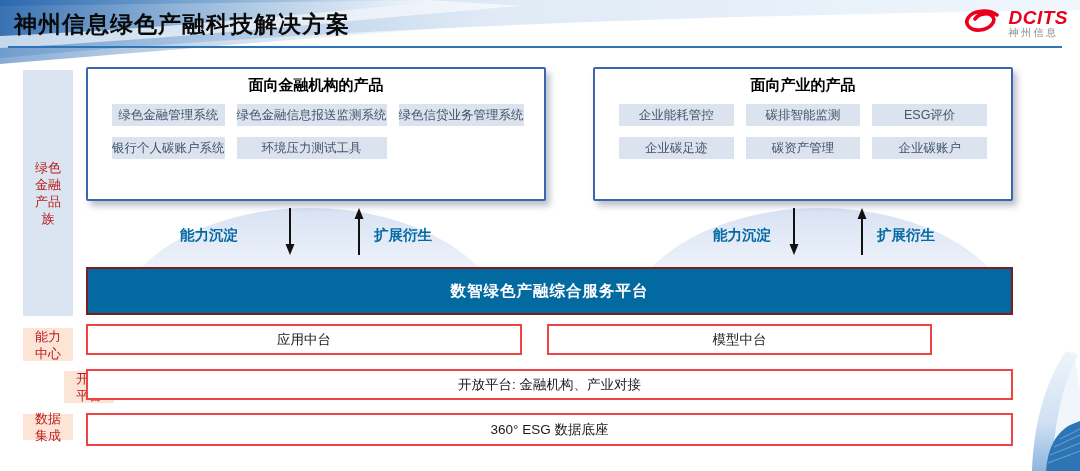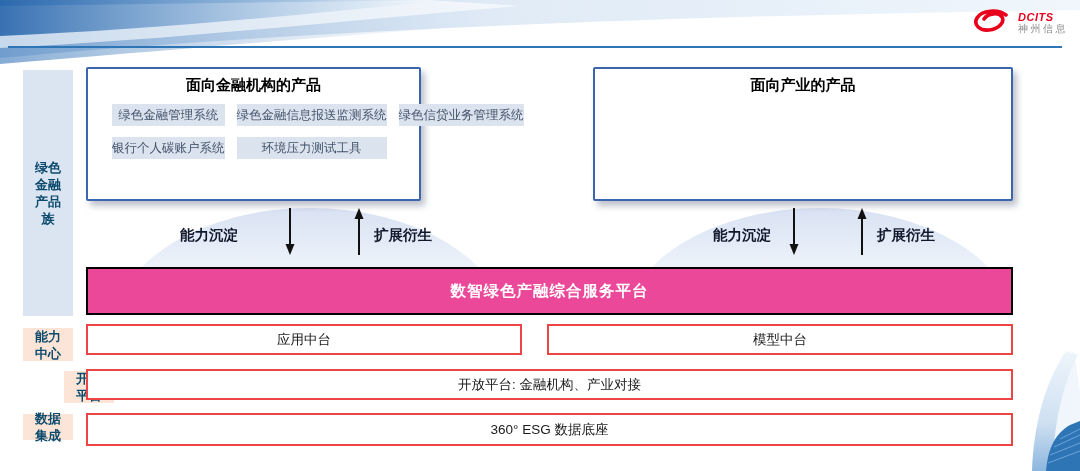--- a/index.html
+++ b/index.html
@@ -9,68 +9,68 @@
   }
   
   .top-ribbon{position:absolute;top:0;left:0;z-index:0;}
   .page-title{
     position:absolute;left:14px;top:9px;z-index:3;
     font-size:23px;font-weight:bold;color:#0a0a0a;letter-spacing:1px;
   }
   .title-underline{position:absolute;left:8px;top:46px;width:1054px;height:2px;background:#2e75b6;z-index:3;}
   .logo{position:absolute;right:12px;top:8px;z-index:3;display:flex;align-items:center;gap:4px;}
   .logo-texts{display:flex;flex-direction:column;line-height:1.05;}
-  .logo-brand{color:#e8001c;font-weight:bold;font-style:italic;font-size:11px;letter-spacing:.5px;}
+  .logo-brand{color:#e8001c;font-weight:bold;font-style:italic;font-size:19px;letter-spacing:.5px;}
   .logo-brand-cn{color:#8a8a8a;font-size:10px;letter-spacing:2.5px;}
   
   .side-label{
     position:absolute;left:23px;width:50px;display:flex;align-items:center;justify-content:center;
-    font-weight:bold;color:#0c4a6e;font-size:13px;line-height:17px;text-align:center;z-index:2;
+    font-weight:normal;color:#b91c1c;font-size:13px;line-height:17px;text-align:center;z-index:2;
   }
   .side-label .wrap2{width:2em;word-break:break-all;display:block;}
   .side-family{top:70px;height:246px;background:#dbe5f1;}
   .side-peach{background:#fce4d6;}
   .side-cap{top:328px;height:33px;}
   .side-open{top:371px;height:32px;margin-left:41px;}
   .side-data{top:414px;height:26px;justify-content:center;}
   
   .product-box{
     position:absolute;top:67px;height:134px;background:#fff;border:2px solid #3b66ad;border-radius:2px;
     box-shadow:4px 5px 6px rgba(110,120,140,.45);z-index:2;box-sizing:border-box;
   }
-  .box-fin{left:86px;width:335px;}
+  .box-fin{left:86px;width:460px;}
   .box-ind{left:593px;width:420px;}
   .product-box h3{margin:7px 0 0 0;text-align:center;font-size:15px;font-weight:bold;color:#000;}
   .pill-grid{display:grid;grid-template-columns:1fr 1fr 1fr;gap:11px 12px;padding:9px 24px 0 24px;}
   .pill{
     height:22px;background:#dbe3ef;color:#44546a;font-size:12.5px;
     display:flex;align-items:center;justify-content:center;white-space:nowrap;
   }
   
   .dome-clip{position:absolute;left:86px;top:204px;width:927px;height:63px;overflow:hidden;z-index:1;}
   .dome{
     position:absolute;top:4px;width:390px;height:240px;border-radius:50%;
     background:linear-gradient(180deg,#d9e2f3 0%,#e7eef8 18%,#f5f8fd 32%);
   }
   .dome-l{left:29px;} .dome-r{left:539px;}
-  .flow-label{position:absolute;top:226px;font-size:14.5px;font-weight:bold;color:#0f172a;z-index:2;}
+  .flow-label{position:absolute;top:226px;font-size:14.5px;font-weight:bold;color:#0369a1;z-index:2;}
   .arrow-svg{position:absolute;top:208px;z-index:2;}
   
   .platform-bar{
-    position:absolute;left:86px;top:267px;width:927px;height:48px;background:#ec4899;
-    border:2px solid #000000;box-sizing:border-box;display:flex;align-items:center;justify-content:center;
+    position:absolute;left:86px;top:267px;width:927px;height:48px;background:#0369a1;
+    border:2px solid #7f1d1d;box-sizing:border-box;display:flex;align-items:center;justify-content:center;
     color:#fff;font-size:15.5px;font-weight:bold;z-index:2;letter-spacing:1px;
   }
   
   .row-box{
     position:absolute;background:#fff;border:2px solid #ef4444;box-sizing:border-box;
     display:flex;align-items:center;justify-content:center;color:#1a1a1a;font-size:13.5px;z-index:2;
   }
   .row-app{left:86px;top:324px;width:436px;height:31px;}
-  .row-model{left:547px;top:324px;width:466px;height:31px;}
+  .row-model{left:547px;top:324px;width:385px;height:31px;}
   .row-open{left:86px;top:369px;width:927px;height:31px;}
   .row-esg{left:86px;top:413px;width:927px;height:33px;}
   .corner-swoosh{position:absolute;right:0;bottom:0;z-index:0;}
 </style>
 </head>
 <body>
 
 <div class="slide">
 
   <svg class="top-ribbon" width="1080" height="64">
@@ -88,20 +88,21 @@
         <stop offset="0" stop-color="#1f5fa8"></stop>
           <stop offset="1" stop-color="#7fb0dc" stop-opacity="0"></stop>
       </linearGradient>
     </defs>
     <path d="M0,58 C260,34 620,16 1080,10 L1080,0 L0,0 Z" fill="url(#g1)"></path>
     <path d="M0,64 C200,48 430,26 760,8 L560,0 L0,0 Z" fill="url(#g2)" opacity="0.75"></path>
     <path d="M0,48 C170,40 350,20 520,6 L430,0 L0,6 Z" fill="#ffffff" opacity="0.6"></path>
     <path d="M0,36 C140,30 290,16 430,2 L300,0 L0,0 Z" fill="url(#g3)" opacity="0.85"></path>
   </svg>
 
+  <div class="page-title">神州信息绿色产融科技解决方案</div>
   <div class="title-underline"></div>
   <div class="logo">
     <svg width="42" height="30" viewBox="0 0 42 30">
       <path d="M34,7 C26,1 10,2 5,10 C1,17 8,23 17,22 C27,21 33,14 30,9 C27,4 16,5 12,11" fill="none" stroke="#e8001c" stroke-width="3.6" stroke-linecap="round"></path>
     </svg>
     <div class="logo-texts">
       <span class="logo-brand">DCITS</span>
       <span class="logo-brand-cn">神州信息</span>
     </div>
   </div>
@@ -125,20 +126,28 @@
       <div class="pill">绿色金融管理系统</div>
       <div class="pill">绿色金融信息报送监测系统</div>
       <div class="pill">绿色信贷业务管理系统</div>
       <div class="pill">银行个人碳账户系统</div>
       <div class="pill">环境压力测试工具</div>
     </div>
   </div>
 
   <div class="product-box box-ind">
     <h3>面向产业的产品</h3>
+    <div class="pill-grid">
+      <div class="pill">企业能耗管控</div>
+      <div class="pill">碳排智能监测</div>
+      <div class="pill">ESG评价</div>
+      <div class="pill">企业碳足迹</div>
+      <div class="pill">碳资产管理</div>
+      <div class="pill">企业碳账户</div>
+    </div>
   </div>
 
   <div class="dome-clip">
     <div class="dome dome-l"></div>
     <div class="dome dome-r"></div>
   </div>
 
   <div class="flow-label" style="left:180px;">能力沉淀</div>
   <svg class="arrow-svg" style="left:284px;" width="12" height="47">
     <line x1="6" y1="0" x2="6" y2="37" stroke="#111" stroke-width="2"></line>

